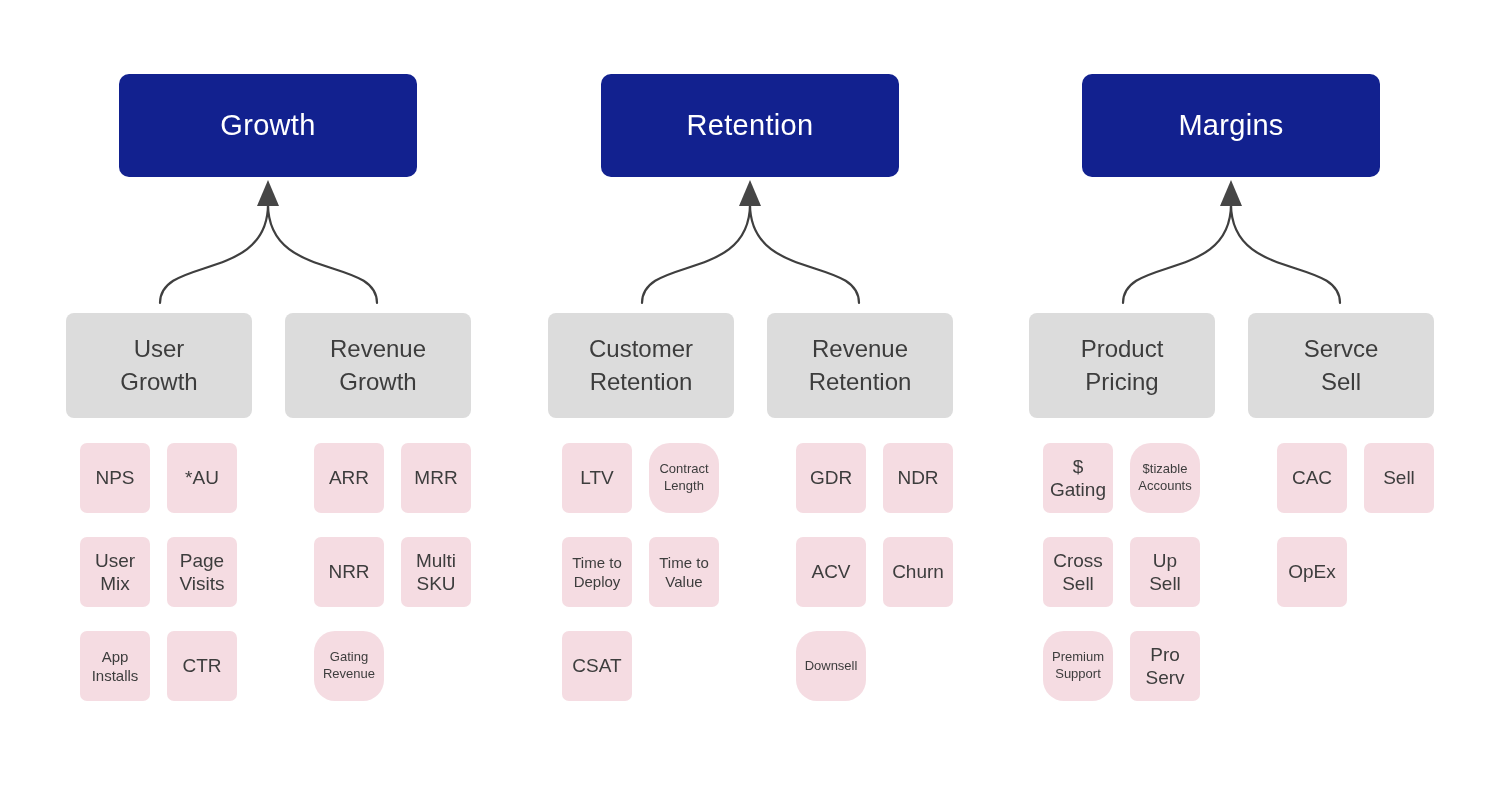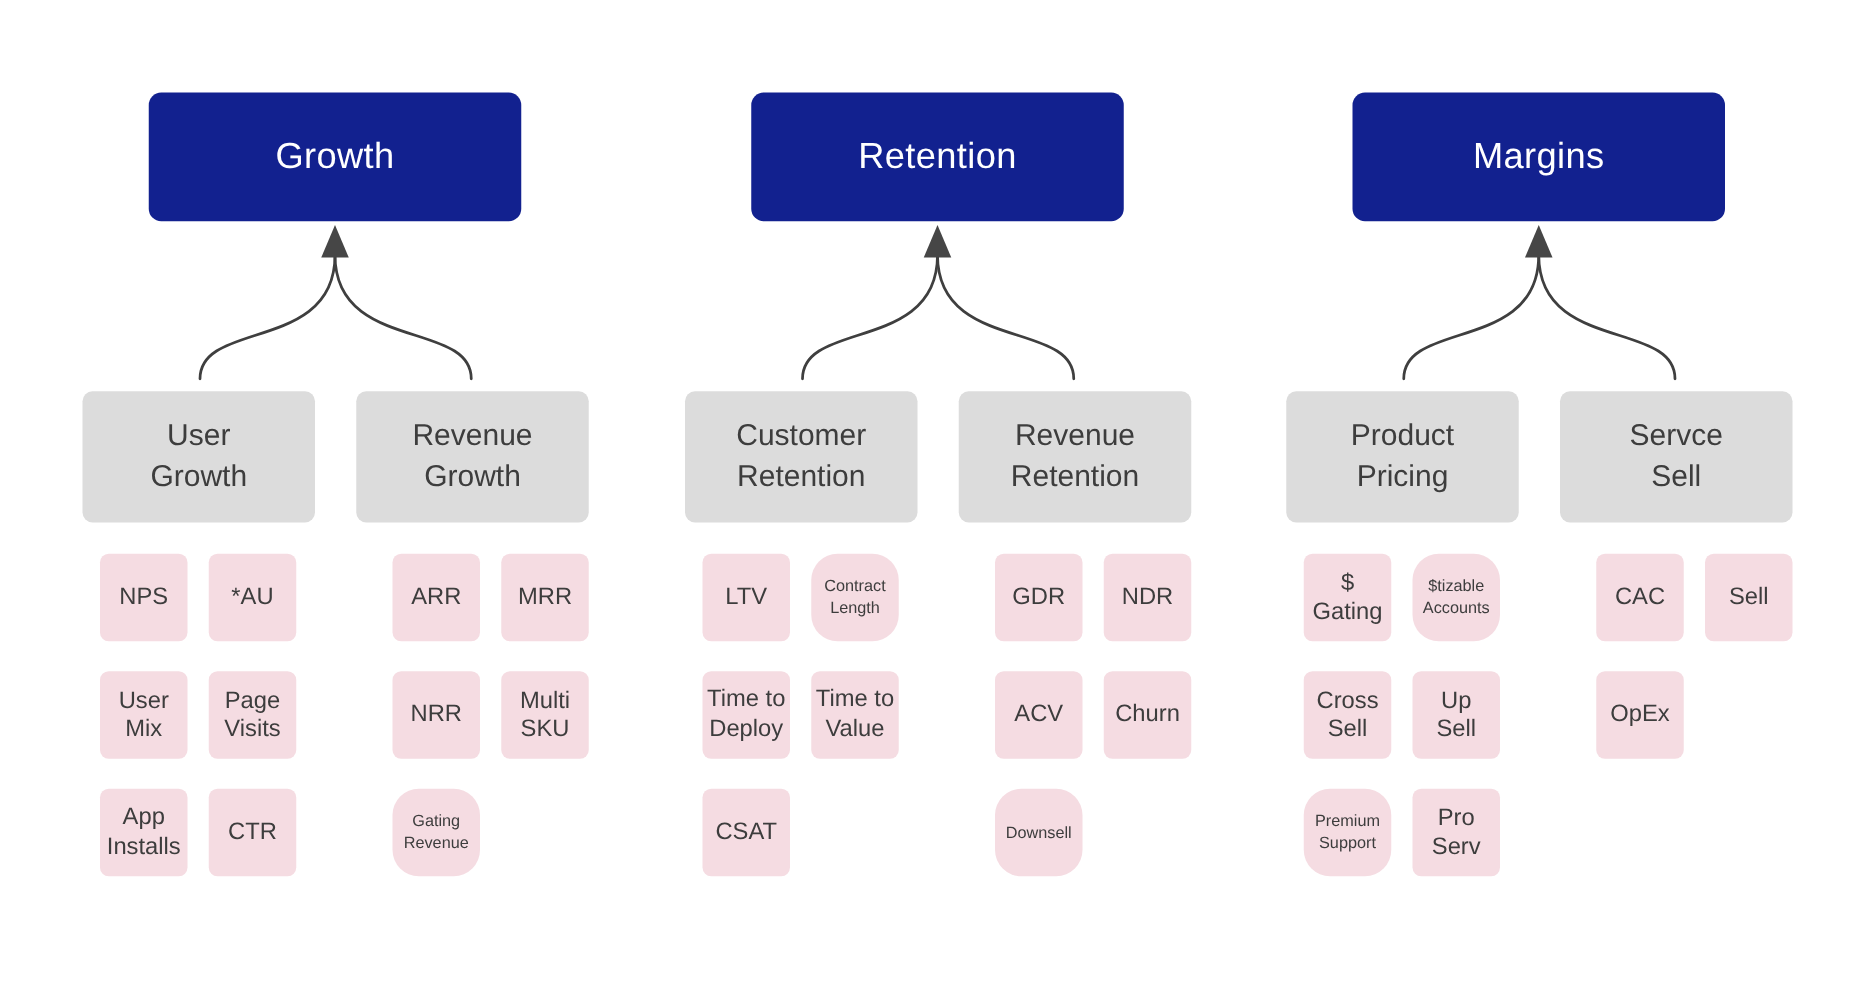--- a/index.html
+++ b/index.html
@@ -45,21 +45,21 @@
   }
   .grid-left{left:42px;}
   .grid-right{left:276px;}
 
   .metric{
     height:70px;background:var(--metric-bg);border-radius:7px;
     display:flex;align-items:center;justify-content:center;
     text-align:center;white-space:pre-line;color:var(--text);
   }
   .metric.lg{font-size:19px;line-height:1.22;}
-  .metric.md{font-size:19px;line-height:1.28;}
+  .metric.md{font-size:15px;line-height:1.28;}
   .metric.sm{font-size:13px;line-height:1.3;border-radius:21px;}
 
   .branch-line{stroke:var(--line);stroke-width:2.2;fill:none;stroke-linecap:round;}
   .arrow-head{fill:#464646;}
 </style>
 </head>
 <body>
 
 <section class="col col-1">
   <div class="top-box">Growth</div>

